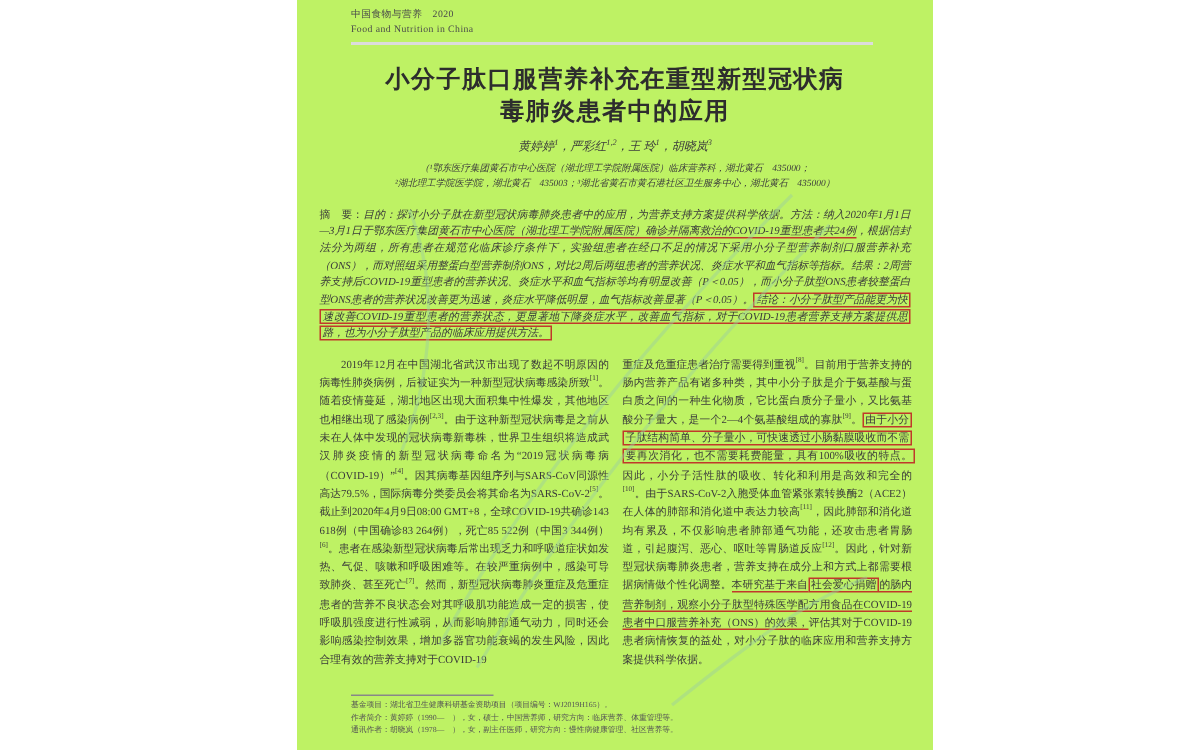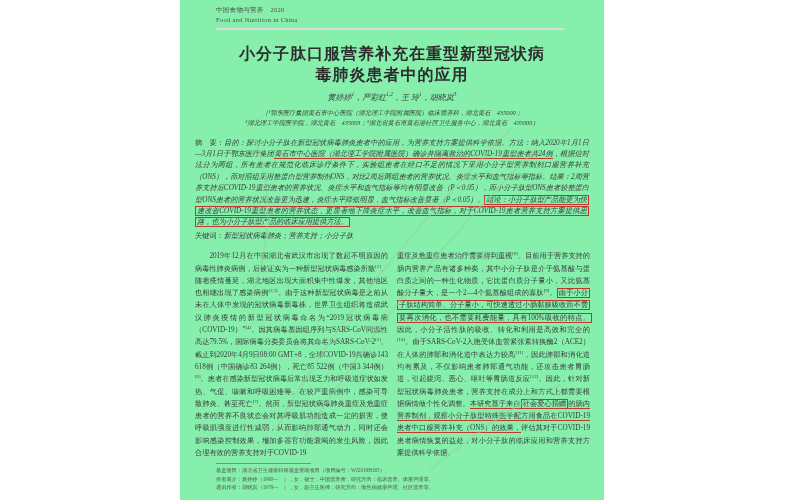--- a/index.html
+++ b/index.html
@@ -1,18 +1,18 @@
 <!DOCTYPE html>
 <html><head>
 <meta charset="utf-8">
 <style>
   html,body{margin:0;padding:0;background:#ffffff;}
   .canvas{position:relative;width:800px;height:500px;background:#ffffff;overflow:hidden;
           font-family:"Liberation Serif","DejaVu Serif",serif;color:#3a3a3a;}
-  .page{position:absolute;left:180px;top:0;width:424px;height:500px;background:#86efac;}
+  .page{position:absolute;left:198px;top:0;width:424px;height:500px;background:#bef264;}
 
   
   .jheader{padding:5px 0 0 36px;font-size:6.5px;line-height:1.5;color:#4a4a4a;letter-spacing:.3px;}
   .jrule{margin:3px 0 0 36px;width:348px;height:2px;background:#dcdcdc;}
 
   
   .title{margin-top:13px;text-align:center;font-size:16px;font-weight:bold;line-height:21px;
          letter-spacing:1px;color:#2d2d2d;white-space:pre-line;
          font-family:"Liberation Sans","DejaVu Sans",sans-serif;}
   .authors{margin-top:7px;text-align:center;font-size:8px;font-style:italic;color:#3c3c3c;}
@@ -73,23 +73,20 @@
         <p class="para"><span>黄婷婷</span><sup>1</sup><span>，严彩红</span><sup>1,2</sup><span>，王 玲</span><sup>1</sup><span>，胡晓岚</span><sup>3</sup></p>
       </div>
     <div class="affils">
       <div>（¹鄂东医疗集团黄石市中心医院（湖北理工学院附属医院）临床营养科，湖北黄石　435000；</div>
       <div>²湖北理工学院医学院，湖北黄石　435003；³湖北省黄石市黄石港社区卫生服务中心，湖北黄石　435000）</div>
     </div>
 
     <div class="abstract">
         <p class="para"><span class="seg-label">摘　要：</span><span>目的：探讨小分子肽在新型冠状病毒肺炎患者中的应用，为营养支持方案提供科学依据。方法：纳入2020年1月1日—3月1日于鄂东医疗集团</span><span class="red-underline">黄石市中心医院（湖北理工学院附属医院）确诊并隔离救治的COVID-19重型患者共24例</span><span>，根据信封法分为两组，所有患者在规范化临床诊疗条件下，实验组患者在经口不足的情况下采用小分子型营养制剂口服营养补充（ONS），而对照组采用整蛋白型营养制剂ONS，对比2周后两组患者的营养状况、炎症水平和血气指标等指标。结果：2周营养支持后COVID-19重型患者的营养状况、炎症水平和血气指标等均有明显改善（P＜0.05），而小分子肽型ONS患者较整蛋白型ONS患者的营养状况改善更为迅速，炎症水平降低明显，血气指标改善显著（P＜0.05）。</span><span class="red-box">结论：小分子肽型产品能更为快速改善COVID-19重型患者的营养状态，更显著地下降炎症水平，改善血气指标，对于COVID-19患者营养支持方案提供思路，也为小分子肽型产品的临床应用提供方法。</span></p>
       </div>
-    <div class="keywords">
-        <p class="para"><span class="seg-label">关键词：</span><span>新型冠状病毒肺炎；营养支持；小分子肽</span></p>
-      </div>
 
     <div class="columns">
       <div class="col">
           <p class="para indent"><span>2019年12月在中国湖北省武汉市出现了数起不明原因的病毒性肺炎病例，后被证实为一种新型冠状病毒感染所致</span><sup>[1]</sup><span>。随着疫情蔓延，湖北地区出现大面积集中性爆发，其他地区也相继出现了感染病例</span><sup>[2,3]</sup><span>。由于这种新型冠状病毒是之前从未在人体中发现的冠状病毒新毒株，世界卫生组织将造成武汉肺炎疫情的新型冠状病毒命名为“2019冠状病毒病（COVID-19）”</span><sup>[4]</sup><span>。因其病毒基因组序列与SARS-CoV同源性高达79.5%，国际病毒分类委员会将其命名为SARS-CoV-2</span><sup>[5]</sup><span>。截止到2020年4月9日08:00 GMT+8，全球COVID-19共确诊143 618例（中国确诊83 264例），死亡85 522例（中国3 344例）</span><sup>[6]</sup><span>。患者在感染新型冠状病毒后常出现乏力和呼吸道症状如发热、气促、咳嗽和呼吸困难等。在较严重病例中，感染可导致肺炎、甚至死亡</span><sup>[7]</sup><span>。然而，新型冠状病毒肺炎重症及危重症患者的营养不良状态会对其呼吸肌功能造成一定的损害，使呼吸肌强度进行性减弱，从而影响肺部通气动力，同时还会影响感染控制效果，增加多器官功能衰竭的发生风险，因此合理有效的营养支持对于COVID-19</span></p>
         </div>
       <div class="col">
           <p class="para"><span>重症及危重症患者治疗需要得到重视</span><sup>[8]</sup><span>。目前用于营养支持的肠内营养产品有诸多种类，其中小分子肽是介于氨基酸与蛋白质之间的一种生化物质，它比蛋白质分子量小，又比氨基酸分子量大，是一个2—4个氨基酸组成的寡肽</span><sup>[9]</sup><span>。</span><span class="red-box">由于小分子肽结构简单、分子量小，可快速透过小肠黏膜吸收而不需要再次消化，也不需要耗费能量，具有100%吸收的特点。</span><span>因此，小分子活性肽的吸收、转化和利用是高效和完全的</span><sup>[10]</sup><span>。由于SARS-CoV-2入胞受体血管紧张素转换酶2（ACE2）在人体的肺部和消化道中表达力较高</span><sup>[11]</sup><span>，因此肺部和消化道均有累及，不仅影响患者肺部通气功能，还攻击患者胃肠道，引起腹泻、恶心、呕吐等胃肠道反应</span><sup>[12]</sup><span>。因此，针对新型冠状病毒肺炎患者，营养支持在成分上和方式上都需要根据病情做个性化调整。</span><span class="red-underline">本研究基于来自</span><span class="red-box">社会爱心捐赠</span><span class="red-underline">的肠内营养制剂，观察小分子肽型特殊医学配方用食品在COVID-19患者中口服营养补充（ONS）的效果，</span><span>评估其对于COVID-19患者病情恢复的益处，对小分子肽的临床应用和营养支持方案提供科学依据。</span></p>
         </div>
     </div>
 

